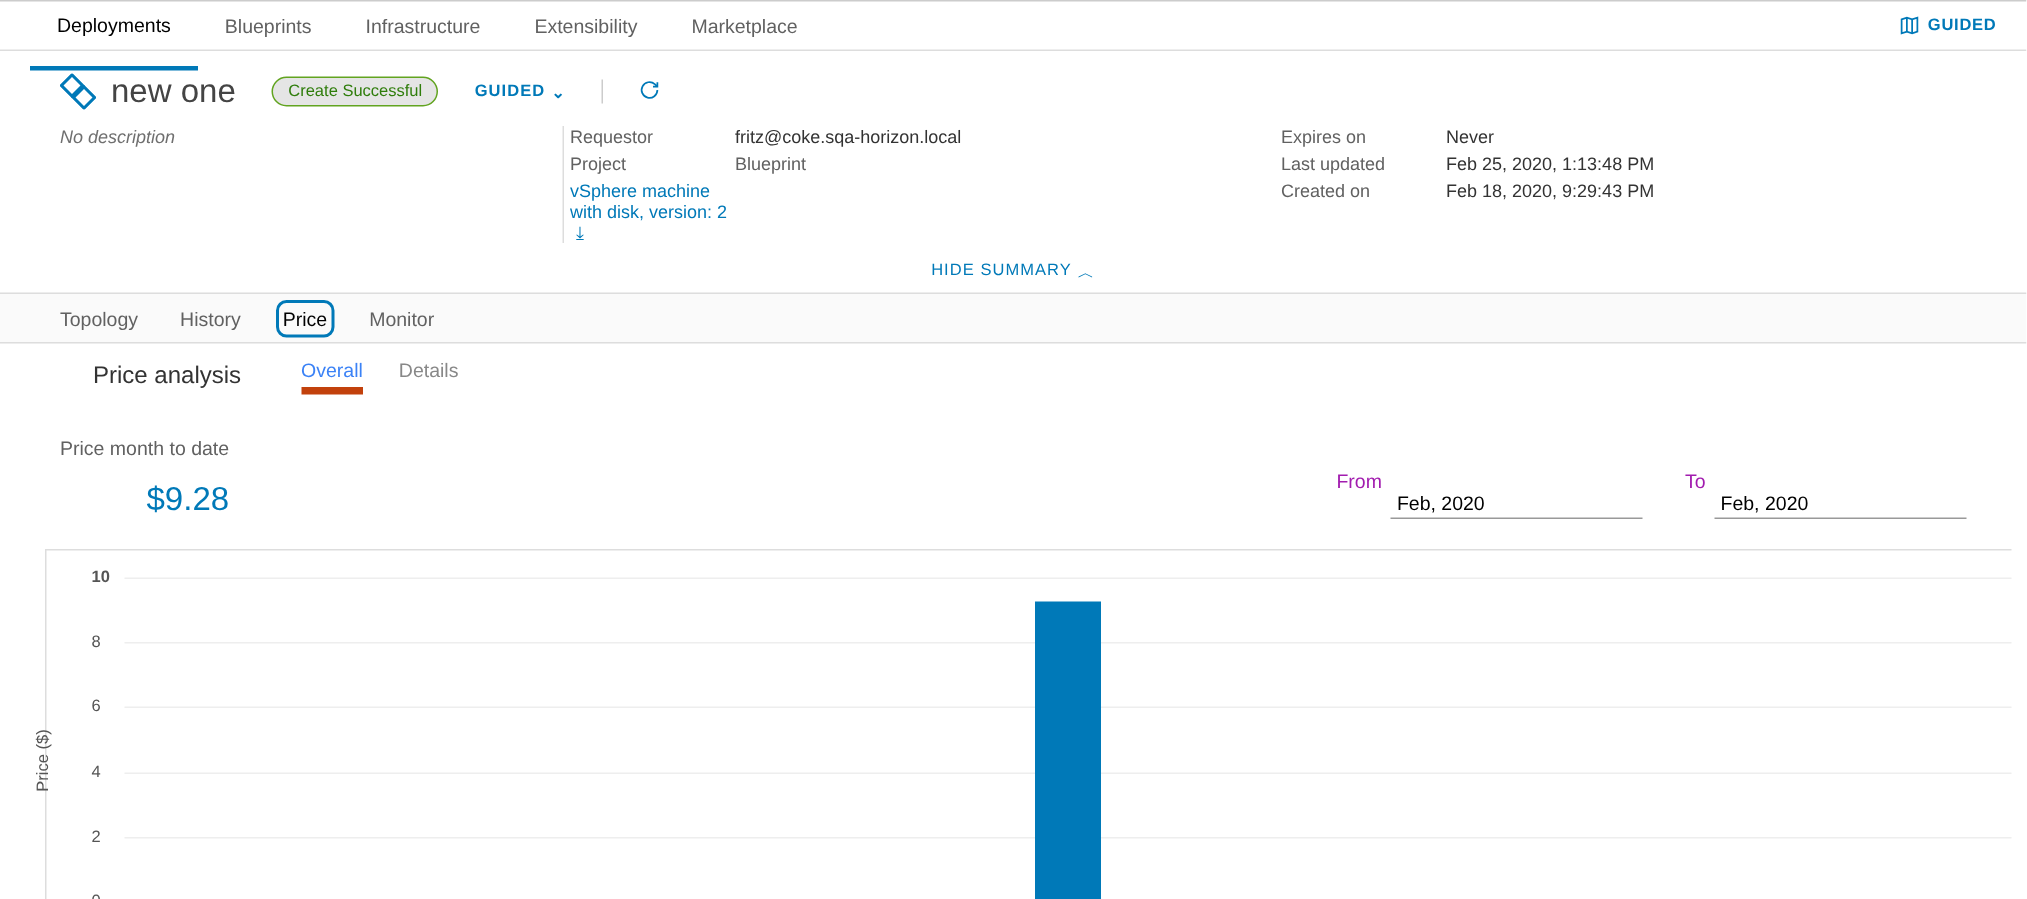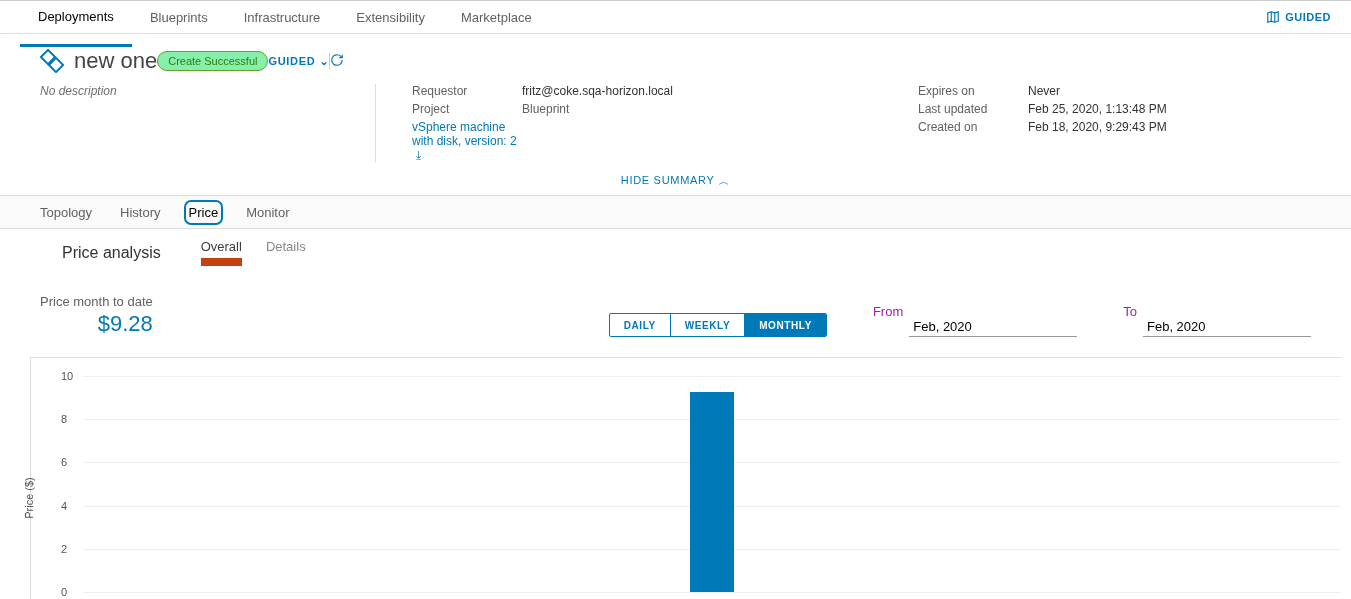--- a/index.html
+++ b/index.html
@@ -4,51 +4,51 @@
 <style>
   html,body{margin:0;padding:0;font-family:"Segoe UI",Arial,Helvetica,sans-serif;font-size:13px;color:#333;background:#fff;width:1351px}
   a{color:#0079b8;text-decoration:none}
   
   .top-tabs{display:flex;align-items:center;border-top:1px solid #ccc;border-bottom:1px solid #ddd;padding:0 20px;height:32px}
   .top-tab{padding:12px 18px;height:32px;display:flex;align-items:center;color:#616161;cursor:pointer;font-size:13px}
   .top-tab.active{color:#000;font-weight:500;border-bottom:3px solid #0079b8;margin-bottom:-1px}
   .guided{margin-left:auto;display:flex;align-items:center;color:#0079b8;font-size:11px;font-weight:700;letter-spacing:.5px;cursor:pointer;gap:5px}
   .guided svg{width:14px;height:14px;fill:none;stroke:#0079b8;stroke-width:2}
   
-  .header{display:flex;align-items:center;padding:14px 20px 10px 40px;}
+  .header{display:flex;align-items:center;padding:14px 20px 10px 40px;gap:24px}
   .logo-block{display:flex;align-items:center;gap:10px}
   .logo{width:24px;height:24px}
   .title{font-size:22px;font-weight:300;color:#444}
-  .badge{background:#86efac;border:1px solid #62a420;color:#2f7d0b;font-size:11px;padding:3px 10px;border-radius:10px}
+  .badge{background:#e5e5e5;border:1px solid #62a420;color:#2f7d0b;font-size:11px;padding:3px 10px;border-radius:10px}
   .actions-btn{color:#0079b8;font-size:11px;font-weight:600;letter-spacing:.7px;cursor:pointer;display:flex;align-items:center;gap:4px}
   .divider{width:1px;height:16px;background:#ccc}
   .refresh{color:#0079b8;cursor:pointer}
   
   .summary{display:flex;padding:0 40px 6px 40px;gap:0}
   .descr-col{width:335px;font-style:italic;color:#6f6f6f;font-size:12px}
-  .meta-col{border-left:1px solid #ddd;padding-left:36px;display:grid;grid-template-columns:110px 320px;row-gap:4px;font-size:12px;align-content:start}
+  .meta-col{border-left:1px solid #ddd;padding-left:4px;display:grid;grid-template-columns:110px 320px;row-gap:4px;font-size:12px;align-content:start}
   .meta-col.right{grid-template-columns:110px 200px;border-left:none;margin-left:40px}
   .meta-label{color:#616161}
   .meta-val{color:#333}
   .dl-icon{display:inline-block;margin-left:4px;color:#0079b8}
   .hide-summary{display:flex;justify-content:center;padding:6px 0;color:#0079b8;font-size:11px;font-weight:400;letter-spacing:.7px;cursor:pointer;gap:4px}
   
   .content-tabs{display:flex;align-items:center;border-top:1px solid #ddd;border-bottom:1px solid #ddd;background:#fafafa;height:32px;padding:0 20px 0 40px;gap:28px}
   .content-tab{color:#616161;cursor:pointer}
   .content-tab.active{color:#000;outline:2px solid #0079b8;outline-offset:3px;border-radius:2px}
   
   .price-row{display:flex;align-items:center;padding:10px 0 8px 62px;gap:40px}
   .price-title{font-size:16px;color:#333;font-weight:400}
   .sub-tabs{display:flex;gap:24px}
   .sub-tab{color:#888;cursor:pointer;padding-bottom:4px}
-  .sub-tab.active{color:#404040;border-bottom:8px solid #c2410c}
+  .sub-tab.active{color:#3b82f6;border-bottom:5px solid #c2410c}
   
-  .controls-row{display:flex;align-items:flex-end;padding:20px 40px 4px 40px;gap:46px}
+  .controls-row{display:flex;align-items:flex-end;padding:20px 40px 4px 40px;gap:28px}
   .mtd-label{font-size:13px;color:#616161}
-  .mtd-val{font-size:22px;color:#0079b8;text-align:right;margin-top:2px}
+  .mtd-val{font-size:22px;color:#0079b8;text-align:right;margin-top:14px}
   .grow{flex:1}
   .seg{display:flex;border:1px solid #0079b8;border-radius:2px;overflow:hidden;height:22px}
   .seg div{padding:0 14px;display:flex;align-items:center;font-size:10px;font-weight:600;letter-spacing:.6px;color:#0079b8;cursor:pointer;border-right:1px solid #0079b8}
   .seg div:last-child{border-right:none}
   .seg div.active{background:#0079b8;color:#fff}
   .from-to{display:flex;align-items:flex-end;gap:6px}
   .ft-label{color:#a21caf;font-size:13px;margin-bottom:18px}
   .ft-input{border:none;border-bottom:1px solid #999;background:transparent;font-size:13px;width:160px;padding:2px 4px;outline:none}
   
   .chart-wrap{margin:16px 10px 0 30px;border:1px solid #ddd;border-right:none;padding:18px 0 12px 16px;position:relative;height:270px;box-sizing:border-box}
@@ -139,25 +139,20 @@
     <span class="sub-tab">Details</span>
   </div>
 </div>
 
 <div class="controls-row">
   <div>
     <div class="mtd-label">Price month to date</div>
     <div class="mtd-val">$9.28</div>
   </div>
   <div class="grow"></div>
-  <div class="seg">
-    <div>DAILY</div>
-    <div>WEEKLY</div>
-    <div class="active">MONTHLY</div>
-  </div>
   <div class="from-to">
     <span class="ft-label">From</span>
     <input class="ft-input" value="Feb, 2020" style="">
   </div>
   <div class="from-to">
     <span class="ft-label">To</span>
     <input class="ft-input" value="Feb, 2020" style="">
   </div>
 </div>
 
@@ -168,17 +163,17 @@
       <div class="ytick" style="top: 100%;">0</div>
       <div class="grid-line" style="top: 80%;"></div>
       <div class="ytick" style="top: 80%;">2</div>
       <div class="grid-line" style="top: 60%;"></div>
       <div class="ytick" style="top: 60%;">4</div>
       <div class="grid-line" style="top: 40%;"></div>
       <div class="ytick" style="top: 40%;">6</div>
       <div class="grid-line" style="top: 20%;"></div>
       <div class="ytick" style="top: 20%;">8</div>
       <div class="grid-line" style="top: 0%;"></div>
-      <div class="ytick" style="top: 0%;">10</div>
+      <div class="ytick" style="top: 0%; font-weight: bold;">10</div>
       <div class="bar" title="Feb, 2020: 9.28" style="height: 92.8%; left: calc(50% - 22px);"></div>
     </div>
   <div class="xlabel">Feb, 2020</div>
 </div>
 
 </body></html>

